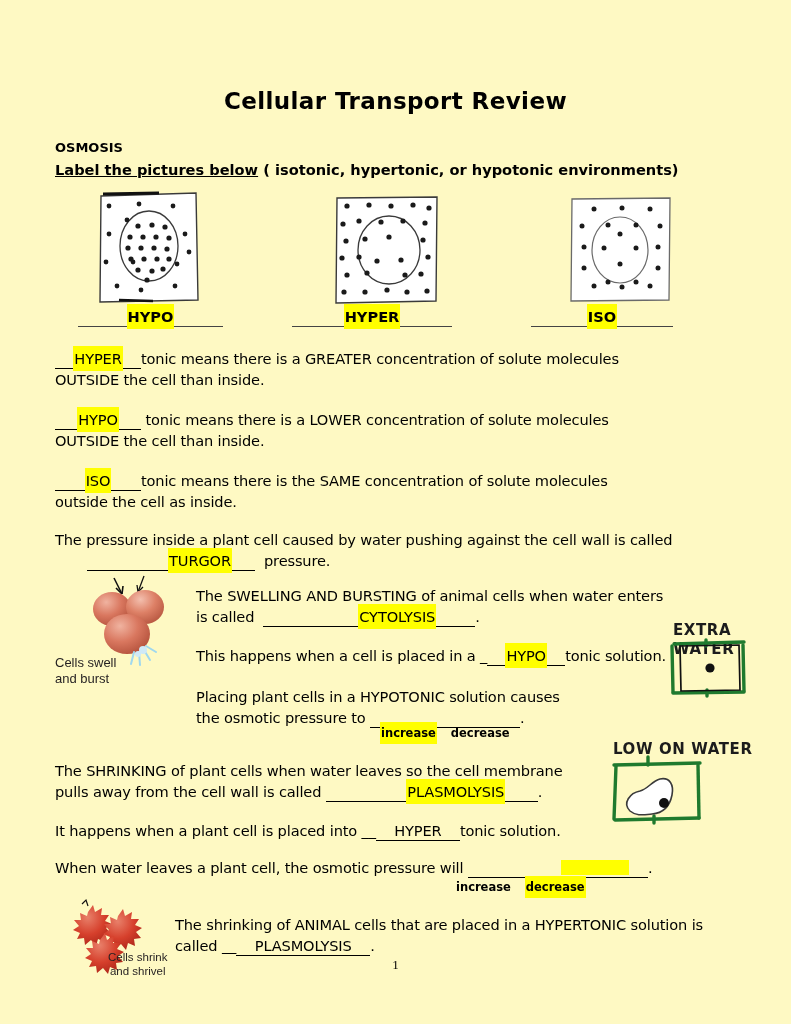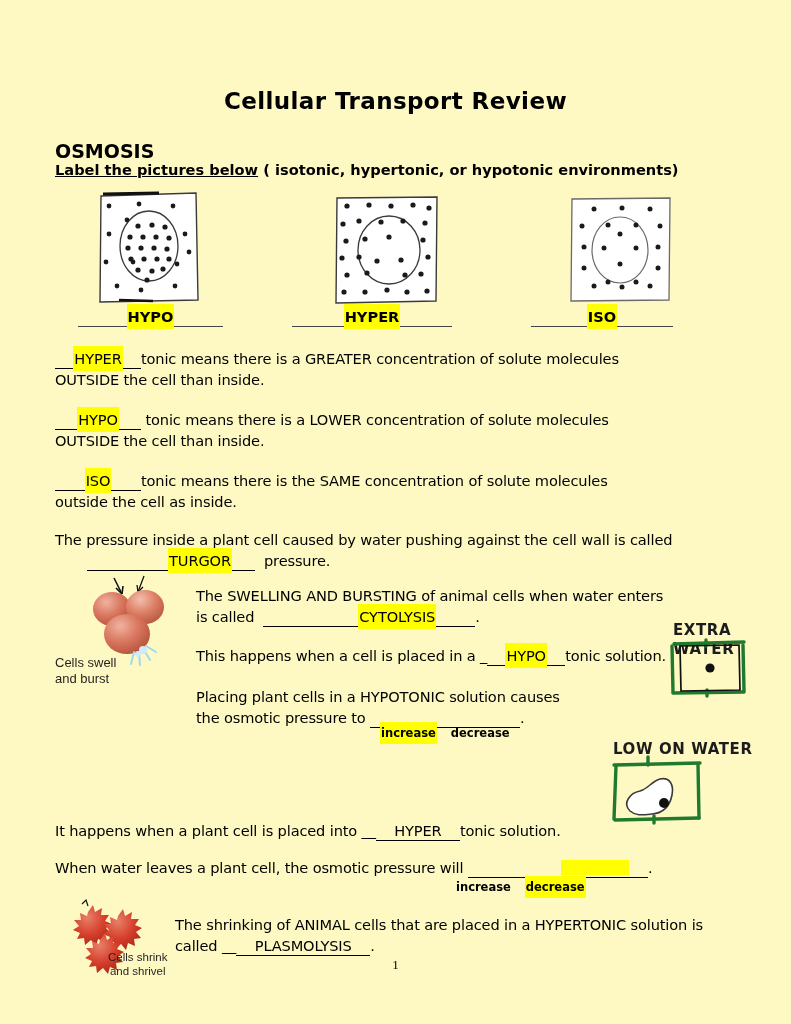--- a/index.html
+++ b/index.html
@@ -27,21 +27,21 @@
     width: 791px;
     text-align: center;
     font-size: 23px;
     font-weight: bold;
     letter-spacing: 0.4px;
   }
   .section-head {
     position: absolute;
     left: 55px;
     top: 140px;
-    font-size: 19px;
+    font-size: 13px;
     font-weight: bold;
   }
   .label-instruction {
     position: absolute;
     left: 55px;
     top: 161px;
     font-size: 14.6px;
     font-weight: bold;
     white-space: nowrap;
   }
@@ -388,20 +388,24 @@
         <path d="M90,12 L91,65"></path>
         <path d="M7,67 L91,65"></path>
         <path d="M40,4 L40,12"></path>
         <path d="M46,63 L46,70"></path>
       </g>
       <path d="M22,58 C14,50 22,40 32,38 C40,36 44,28 52,26 C62,24 66,32 64,42 C62,52 56,60 44,61 C34,62 28,63 22,58 Z" fill="#ffffff" stroke="#3a3a3a" stroke-width="1.6"></path>
       <circle cx="56" cy="50" r="5" fill="#111111"></circle>
     </svg>
   </div>
 
+  <div class="para" style="left:55px; top:760px; width:600px;">
+    <span>The SHRINKING of plant cells when water leaves so the cell membrane</span><br>
+    <span>pulls away from the cell wall is called</span>&nbsp;<span class="blank" style="width:212px;"><span style="display:inline-block;width:48px;"></span><span class="hl">PLASMOLYSIS</span></span><span>.</span>
+  </div>
 
   <div class="para" style="left:55px; top:857px; width:660px;">
     <span>When water leaves a plant cell, the osmotic pressure will</span>&nbsp;<span class="blank" style="width:180px;"><span style="display:inline-block;width:74px;"></span><span class="hl-empty" style="width:68px;"></span></span><span>.</span>
   </div>
 
   <div class="para" style="left:55px; top:820px; width:600px;">
     <span>It happens when a plant cell is placed into __</span><span class="blank" style="width:84px;"><span>HYPER</span></span><span>tonic solution.</span>
   </div>
   <div class="opts" style="left:456px; top:880px;">
     <span>increase</span><span class="hl">decrease</span>

